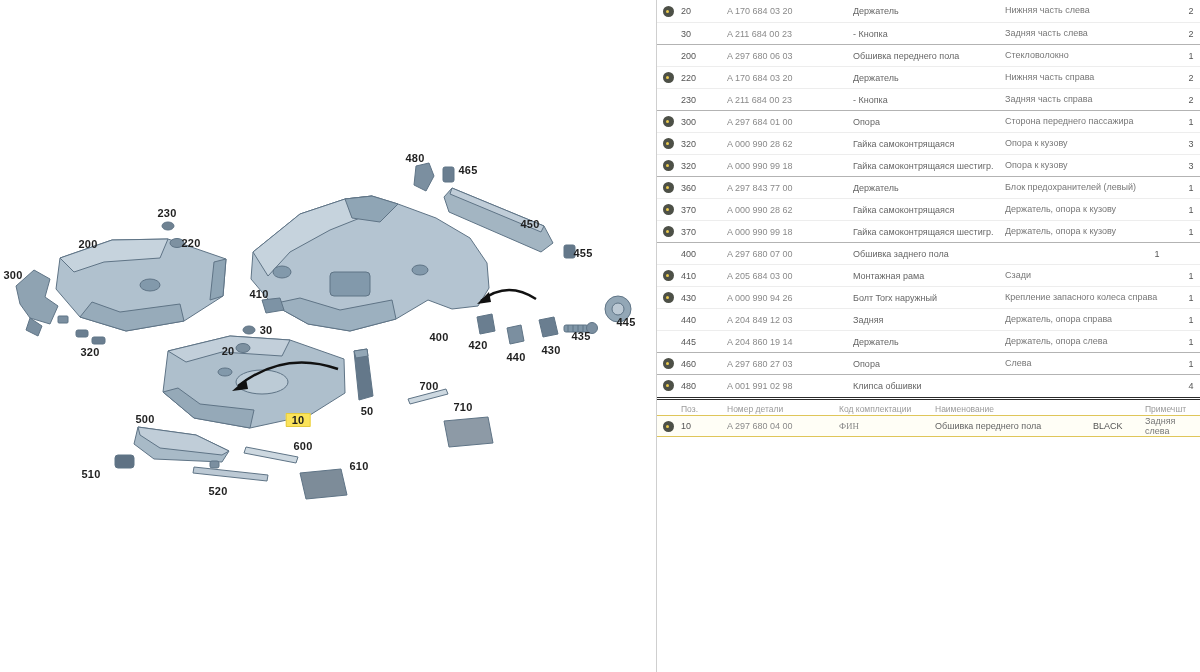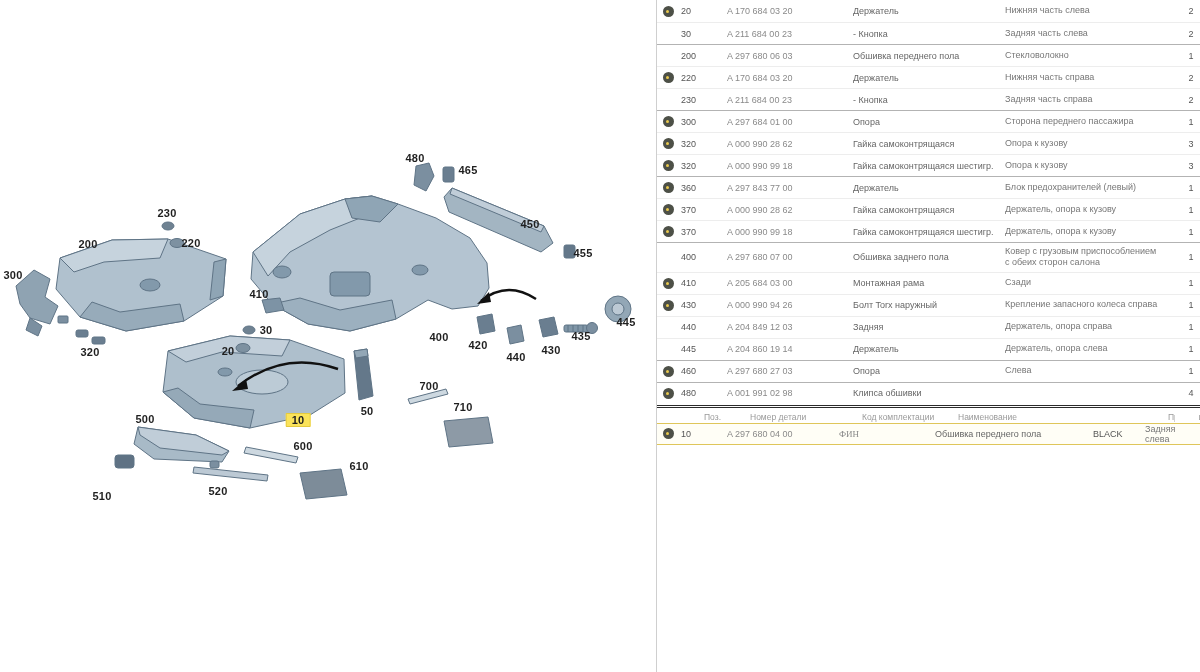--- a/index.html
+++ b/index.html
@@ -32,21 +32,21 @@
   .c-desc{ color:#666; padding-right:6px; }
   .c-note{ color:#777; line-height:1.25; padding:3px 8px 3px 0; }
   .c-qty { text-align:right; padding-right:8px; color:#555; }
 
   .divider-heavy { height:3px; border-top:1px solid #2b2b2b; border-bottom:1px solid #2b2b2b;
                    margin-top:1px; }
 
   .fg { display:grid; grid-template-columns:24px 46px 112px 96px 158px 52px 1fr 26px;
         align-items:center; }
   .fheader { min-height:15px; font-size:8.5px; color:#9a9a9a; padding-top:3px; }
-  .fheader span { white-space:nowrap; overflow:hidden;margin-left:23px; }
+  .fheader span { white-space:nowrap; overflow:hidden; }
   .frow { min-height:22px; font-size:9px; color:#666; background:#fffef6;
           border-top:1px solid #dfc65a; border-bottom:1px solid #dfc65a; }
   .c-code { color:#8a8a8a;font-family:Liberation Serif, serif; }
   .c-name { color:#666; }
   .c-color{ color:#555; }
   .c-note2{ color:#777; }
   .fill-rest { flex:1; background:#fff; }
 </style>
 </head>
 <body>
@@ -142,21 +142,21 @@
         <span class="dlabel" style="left: 478px; top: 345px;">420</span>
         <span class="dlabel" style="left: 516px; top: 357px;">440</span>
         <span class="dlabel" style="left: 551px; top: 350px;">430</span>
         <span class="dlabel" style="left: 581px; top: 336px;">435</span>
         <span class="dlabel" style="left: 626px; top: 322px;">445</span>
         <span class="dlabel hl" style="left: 298px; top: 420px;">10</span>
         <span class="dlabel" style="left: 367px; top: 411px;">50</span>
         <span class="dlabel" style="left: 429px; top: 386px;">700</span>
         <span class="dlabel" style="left: 463px; top: 407px;">710</span>
         <span class="dlabel" style="left: 145px; top: 419px;">500</span>
-        <span class="dlabel" style="left: 91px; top: 496px; margin-left: 11px;">510</span>
+        <span class="dlabel" style="left: 91px; top: 474px;">510</span>
         <span class="dlabel" style="left: 218px; top: 491px;">520</span>
         <span class="dlabel" style="left: 303px; top: 446px;">600</span>
         <span class="dlabel" style="left: 325px; top: 466px; margin-left: 34px;">610</span>
       </div>
   </div>
 
   <div class="table-panel">
     <div id="parts-table">
         <div class="prow">
     <span class="icon-cell">
@@ -268,21 +268,20 @@
     <span class="c-note">Держатель, опора к кузову</span>
     <span class="c-qty">1</span>
   </div>
         <div class="prow group-start">
     <span class="icon-cell">
       <span class="part-icon" style="visibility: hidden;"></span>
     </span>
     <span class="c-pos">400</span>
     <span class="c-pn">A 297 680 07 00</span>
     <span class="c-desc">Обшивка заднего пола</span>
-    <span class="c-note">Ковер с грузовым приспособлением с обеих сторон салона</span>
     <span class="c-qty">1</span>
   </div>
         <div class="prow">
     <span class="icon-cell">
       <span class="part-icon"></span>
     </span>
     <span class="c-pos">410</span>
     <span class="c-pn">A 205 684 03 00</span>
     <span class="c-desc">Монтажная рама</span>
     <span class="c-note">Сзади</span>

